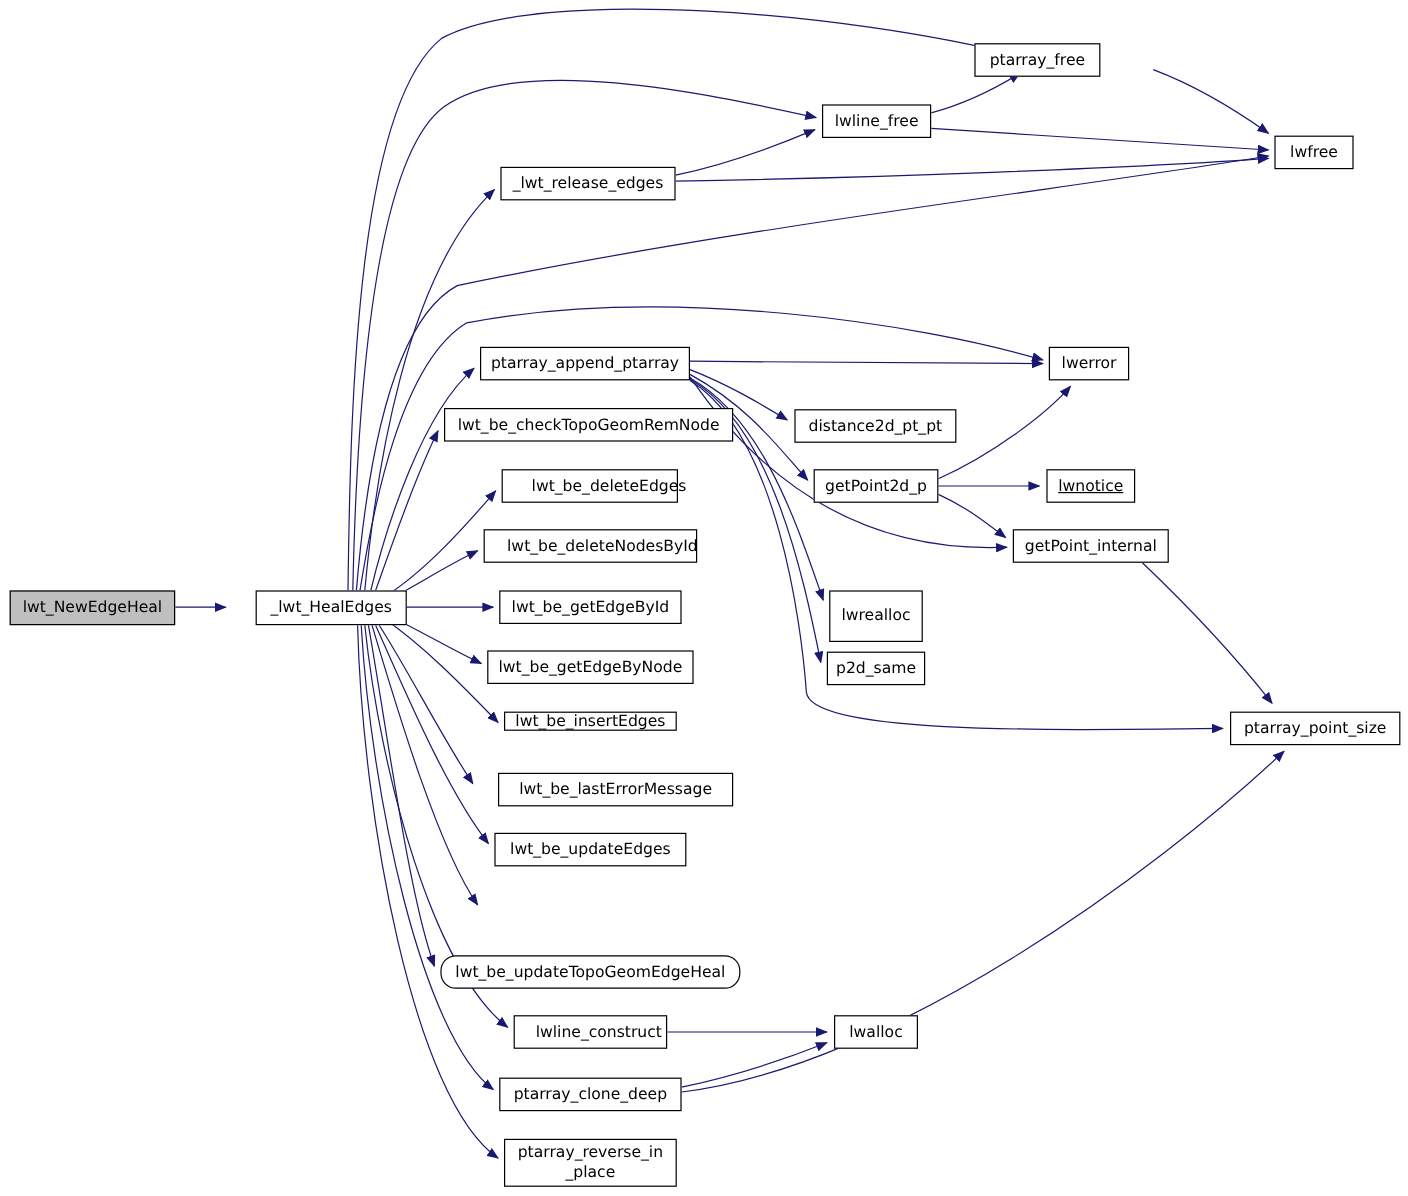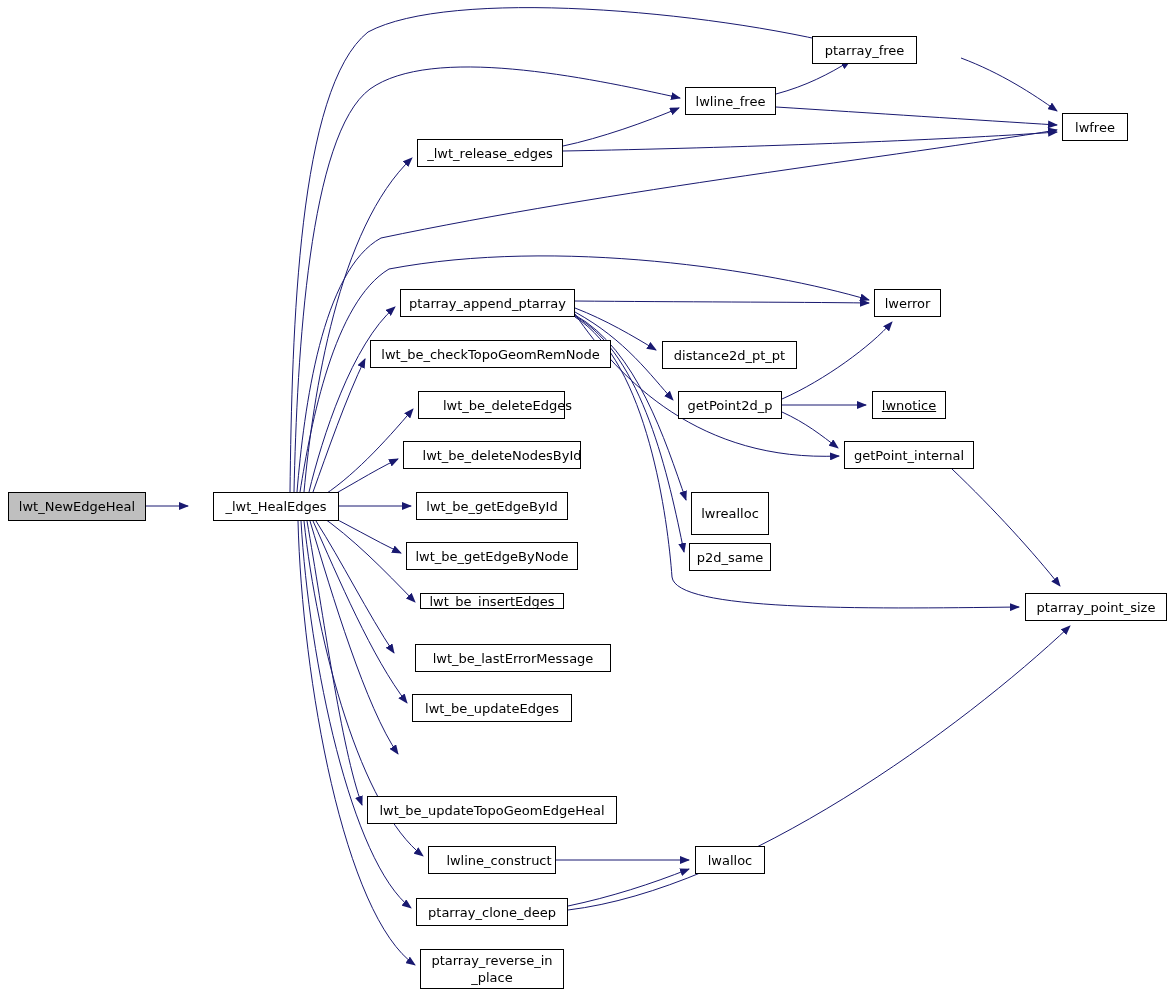--- a/index.html
+++ b/index.html
@@ -110,19 +110,19 @@
     <div class="node" style="left: 403px; top: 441px; width: 178px; height: 28px; padding-left: 20px;">lwt_be_deleteNodesById</div>
     <div class="node" style="left: 844px; top: 441px; width: 130px; height: 28px;">getPoint_internal</div>
     <div class="node" style="left: 416px; top: 492px; width: 152px; height: 28px;">lwt_be_getEdgeById</div>
     <div class="node" style="left: 691px; top: 492px; width: 78px; height: 43px;">lwrealloc</div>
     <div class="node" style="left: 406px; top: 542px; width: 172px; height: 28px;">lwt_be_getEdgeByNode</div>
     <div class="node" style="left: 689px; top: 543px; width: 82px; height: 28px;">p2d_same</div>
     <div class="node" style="left: 420px; top: 593px; width: 144px; height: 16px;">lwt_be_insertEdges</div>
     <div class="node" style="left: 1025px; top: 593px; width: 142px; height: 28px;">ptarray_point_size</div>
     <div class="node" style="left: 391px; top: 644px; width: 196px; height: 28px; margin-left: 24px;">lwt_be_lastErrorMessage</div>
     <div class="node" style="left: 412px; top: 694px; width: 160px; height: 28px;">lwt_be_updateEdges</div>
-    <div class="node" style="left: 367px; top: 796px; width: 250px; height: 28px;">lwt_be_updateTopoGeomEdgeHeal</div>
+    <div class="node" style="left: 367px; top: 796px; width: 250px; height: 28px; border-radius: 13px;">lwt_be_updateTopoGeomEdgeHeal</div>
     <div class="node" style="left: 428px; top: 846px; width: 128px; height: 28px; padding-left: 14px;">lwline_construct</div>
     <div class="node" style="left: 695px; top: 846px; width: 70px; height: 28px;">lwalloc</div>
     <div class="node" style="left: 416px; top: 898px; width: 152px; height: 28px;">ptarray_clone_deep</div>
     <div class="node" style="left: 420px; top: 949px; width: 144px; height: 40px;">ptarray_reverse_in
 _place</div>
   </div>
 
 </body></html>

